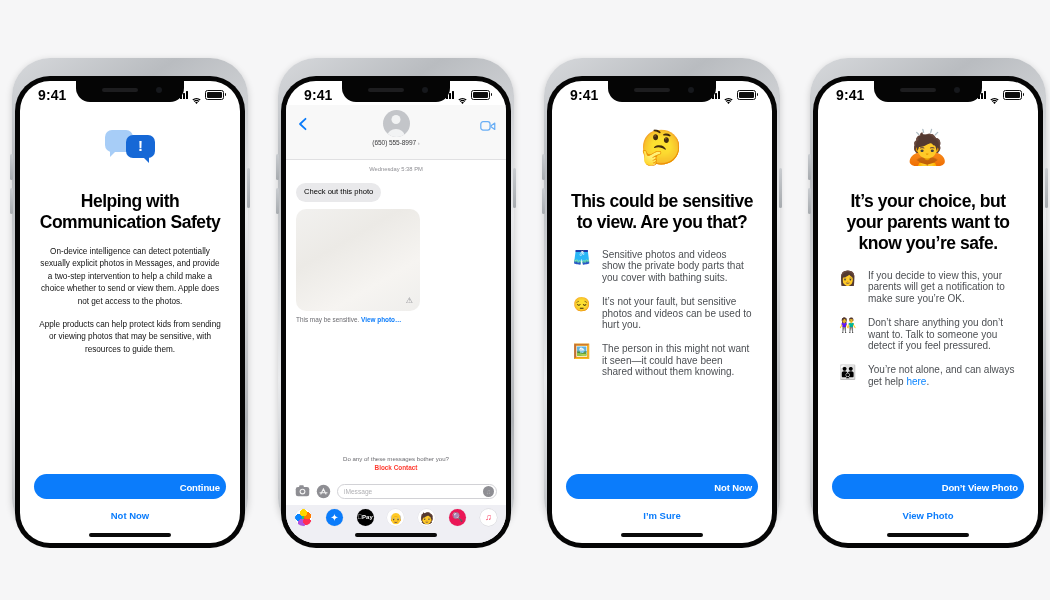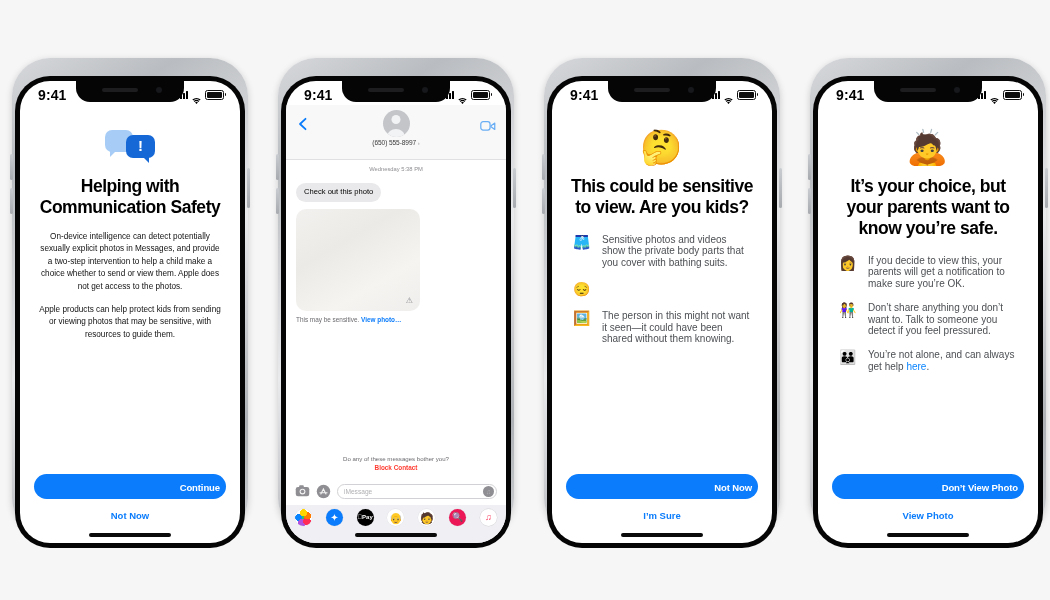--- a/index.html
+++ b/index.html
@@ -167,21 +167,21 @@
   .hero-icon {
     margin-top: 22px;
     text-align: center;
     height: 42px;
   }
   .hero-emoji {
     font-size: 34px;
     line-height: 40px;
   }
   .headline {
-    margin-top: 7px;
+    margin-top: 22px;
     text-align: center;
     font-size: 17.5px;
     line-height: 21px;
     font-weight: bold;
     letter-spacing: -0.45px;
     color: #000;
   }
   .body-copy {
     margin-top: 13px;
     text-align: center;
@@ -684,28 +684,29 @@
                 </svg>
             </span>
             <span class="batt"></span>
           </span>
         </div>
 
         <div class="panel">
           <div class="hero-icon">
             <div class="hero-emoji">🤔</div>
           </div>
-          <div class="headline">This could be sensitive to view. Are you kids?</div>
+          <div class="headline">This could be sensitive to view. Are you that?</div>
           <div class="bullets">
             <div class="bullet">
               <div class="bullet-ico">🩳</div>
               <div class="bullet-txt">Sensitive photos and videos show the private body parts that you cover with bathing suits.</div>
             </div>
             <div class="bullet">
               <div class="bullet-ico">😔</div>
+              <div class="bullet-txt">It’s not your fault, but sensitive photos and videos can be used to hurt you.</div>
             </div>
             <div class="bullet">
               <div class="bullet-ico">🖼️</div>
               <div class="bullet-txt">The person in this might not want it seen—it could have been shared without them knowing.</div>
             </div>
           </div>
           <div class="actions">
             <button class="btn-primary">Not Now</button>
             <button class="btn-link">I’m Sure</button>
           </div>

